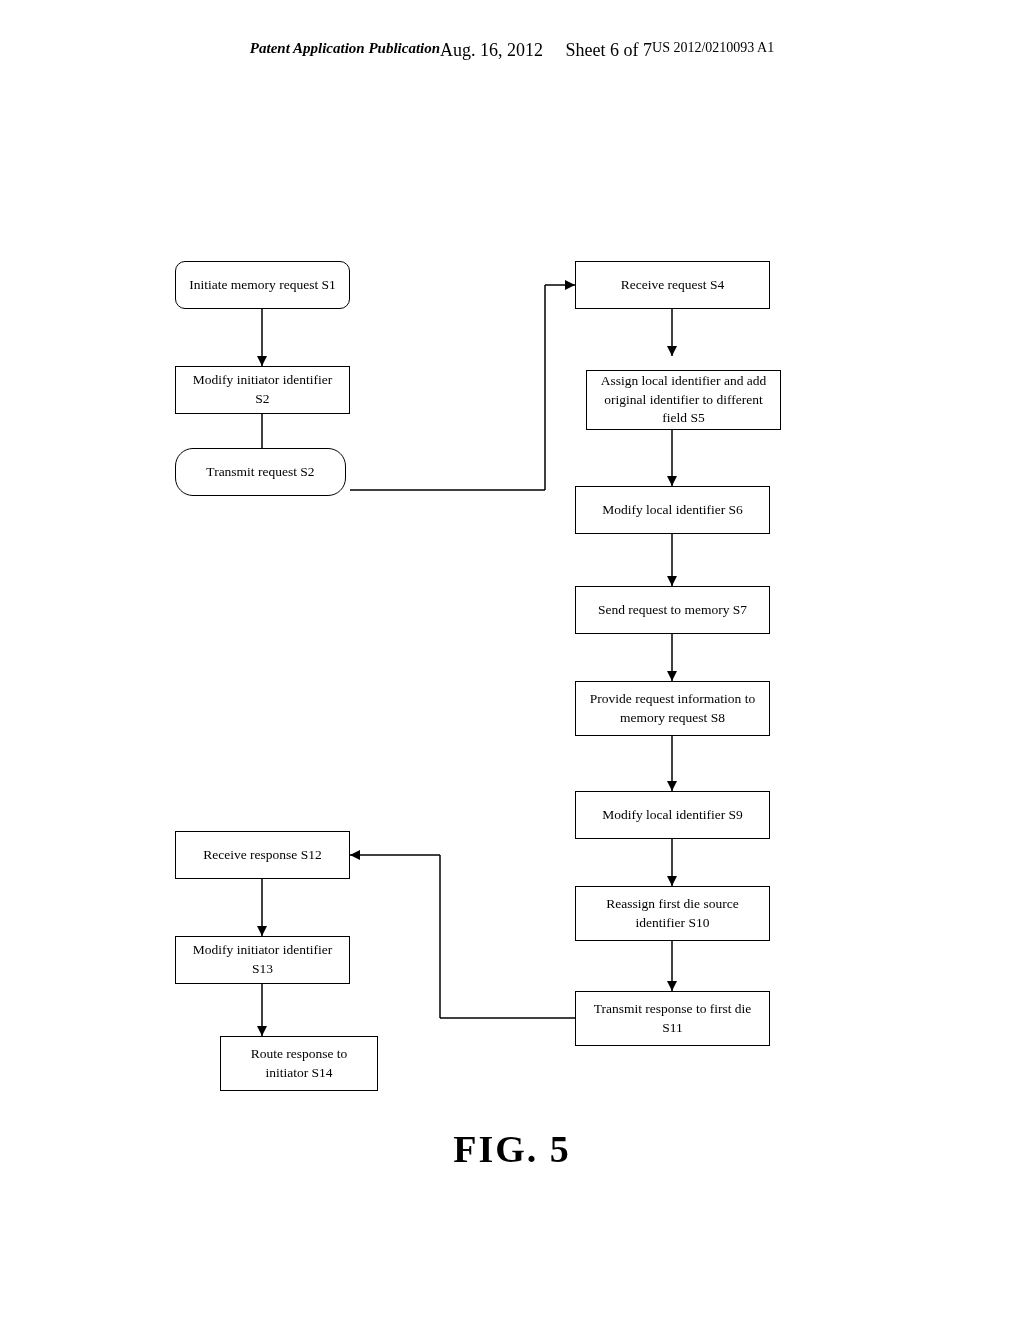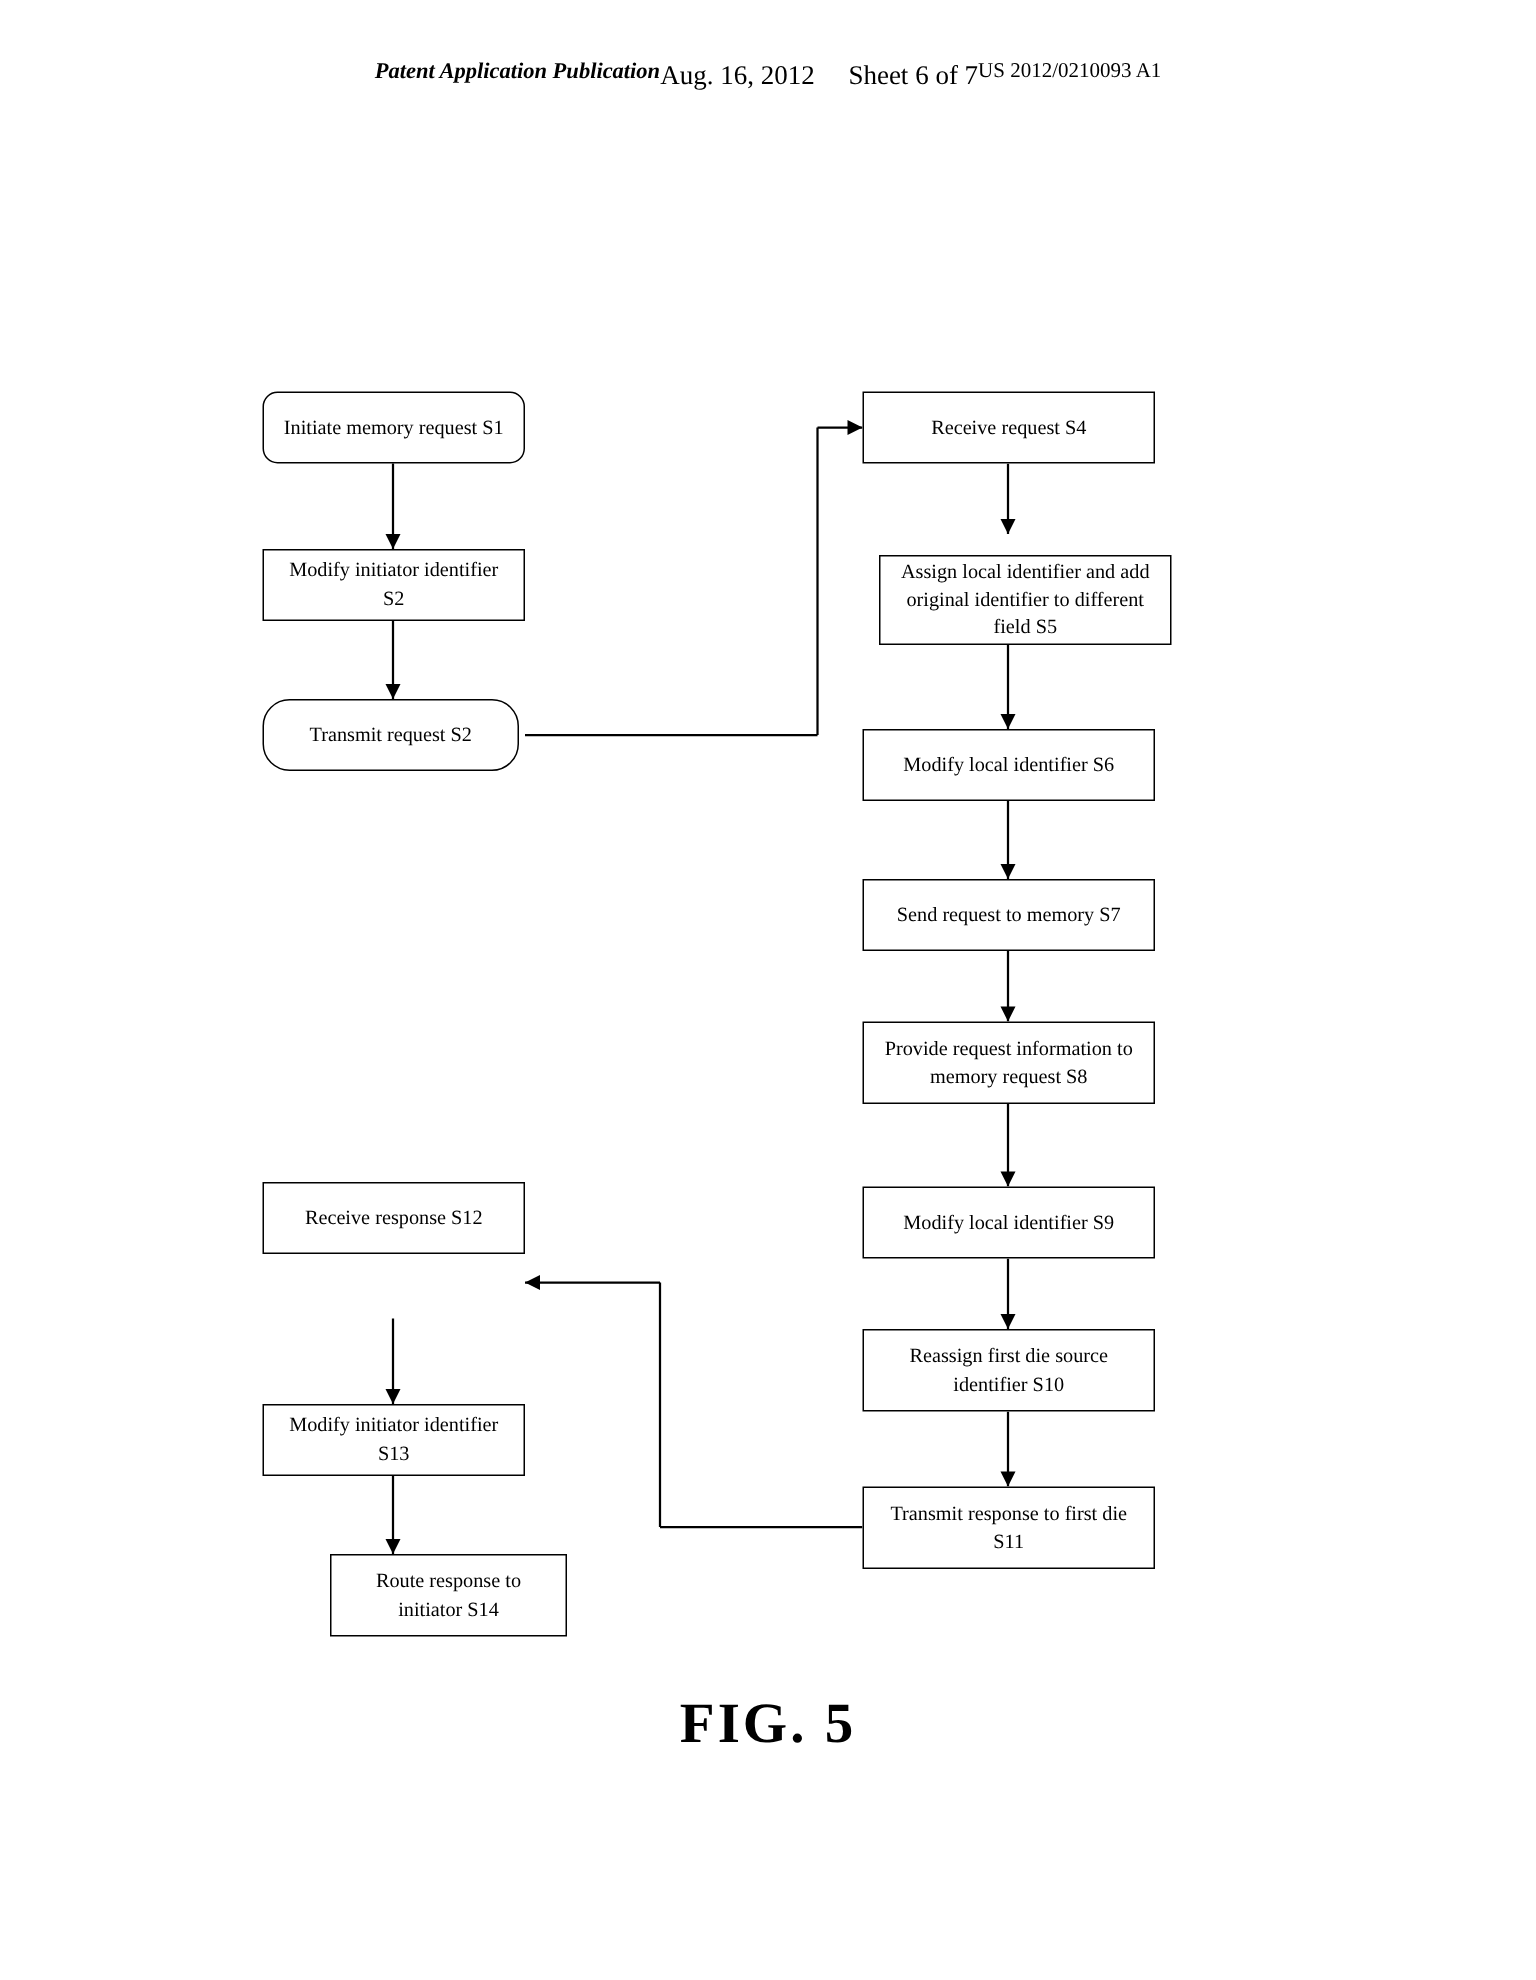--- a/index.html
+++ b/index.html
@@ -61,23 +61,23 @@
       justify-content: center;
       text-align: center;
       font-size: 13.5px;
       line-height: 1.4;
       padding: 6px 10px;
     }
 
     
     .box-s1  { width: 175px; height: 48px; left: 175px; top: 160px; border-radius: 10px; }
     .box-s2a { width: 175px; height: 48px; left: 175px; top: 265px; }
-    .box-s2b { width: 171px; height: 48px; left: 175px; top: 365px; border-radius: 18px; }
-
-    .box-s12 { width: 175px; height: 48px; left: 175px; top: 687px; }
+    .box-s2b { width: 171px; height: 48px; left: 175px; top: 347px; border-radius: 18px; }
+
+    .box-s12 { width: 175px; height: 48px; left: 175px; top: 730px; }
     .box-s13 { width: 175px; height: 48px; left: 175px; top: 835px; }
     .box-s14 { width: 158px; height: 55px; left: 180px; top: 935px; margin-left: 40px; }
 
     
     .box-s4  { width: 195px; height: 48px; left: 575px; top: 160px; }
     .box-s5  { width: 195px; height: 60px; left: 586px; top: 255px; margin-top: 14px; }
     .box-s6  { width: 195px; height: 48px; left: 575px; top: 385px; }
     .box-s7  { width: 195px; height: 48px; left: 575px; top: 485px; }
     .box-s8  { width: 195px; height: 55px; left: 575px; top: 580px; }
     .box-s9  { width: 195px; height: 48px; left: 575px; top: 690px; }

